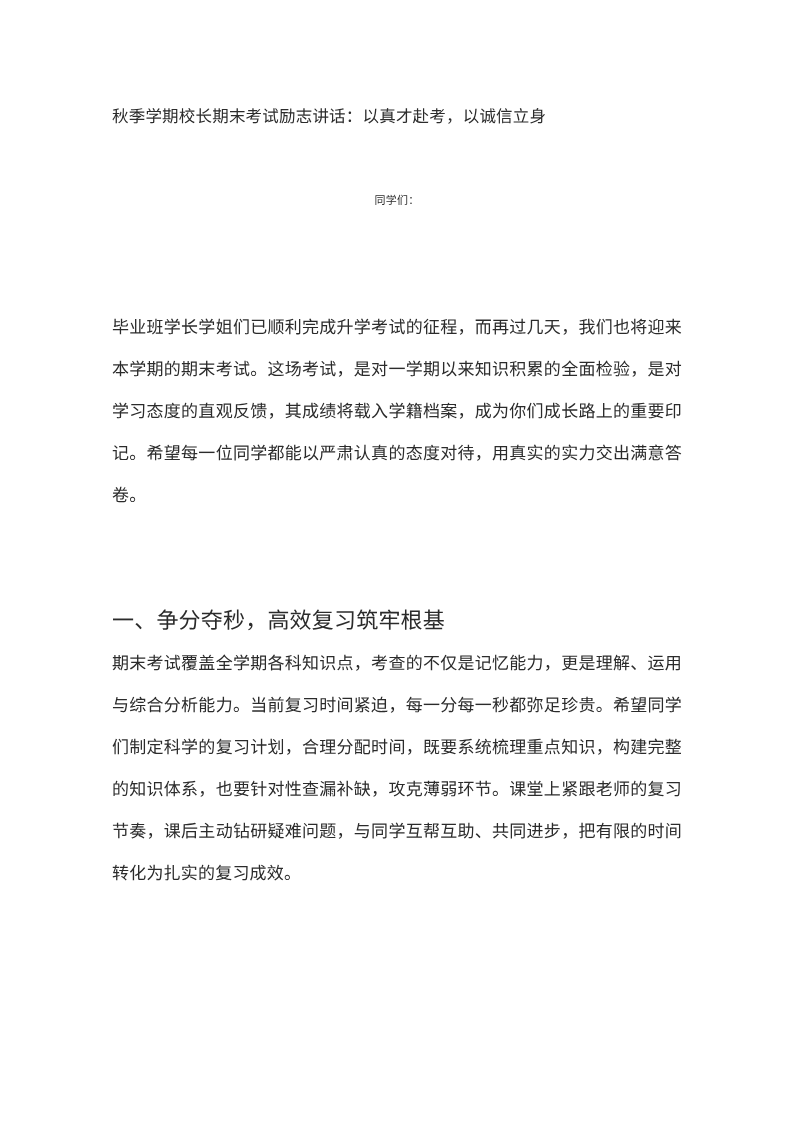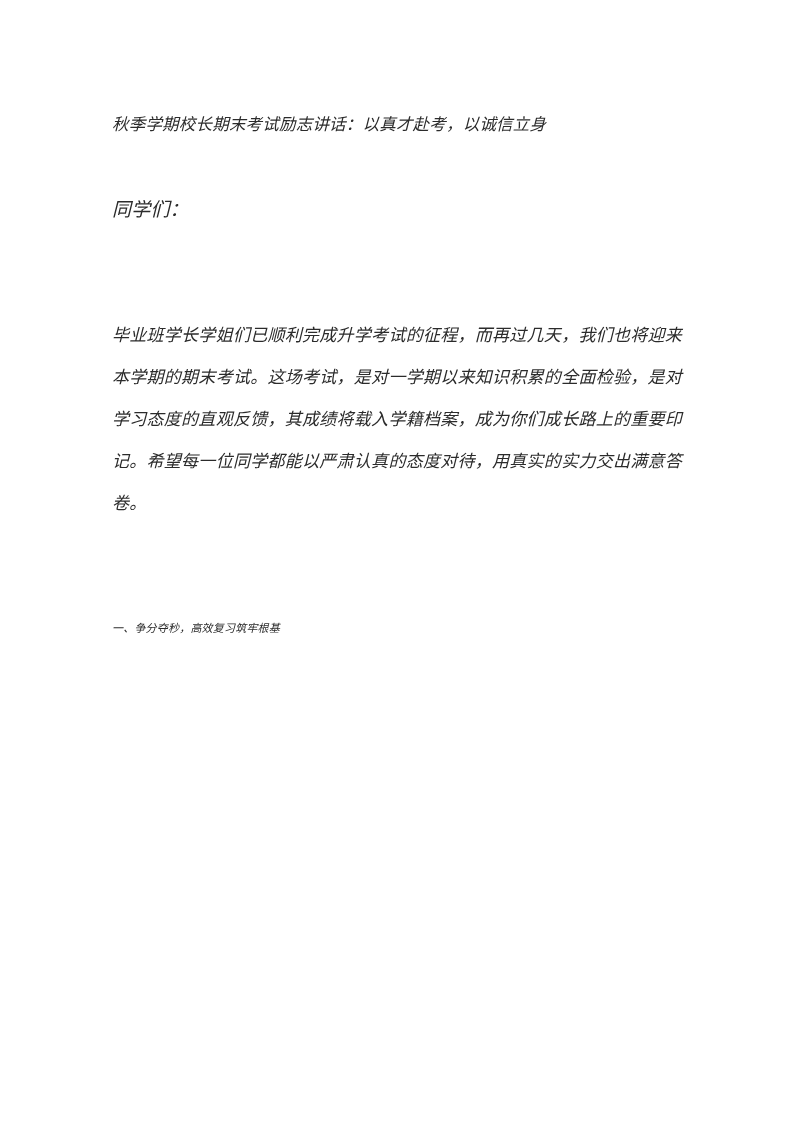--- a/index.html
+++ b/index.html
@@ -10,25 +10,24 @@
   }
   body {
     font-family: "DejaVu Serif", "Liberation Serif", serif;
     color: #2b2b2b;
     -webkit-font-smoothing: antialiased;
   }
   .page {
     position: relative;
     width: 793px;
     height: 1016px;
-    margin: 8px auto;
+    margin: 0 auto;
     background: #ffffff;
     overflow: hidden;
     box-sizing: border-box;
-    font-style: italic;
   }
   .doc-body {
     position: absolute;
     left: 112px;
     top: 96px;
     width: 570px;
   }
   
   .para {
     font-size: 17px;
@@ -42,29 +41,30 @@
   
   .title-line {
     font-size: 16.5px;
     line-height: 42px;
     letter-spacing: 0.2px;
     margin: 0;
     white-space: nowrap;
   }
   
   .short-line {
-    font-size: 19px;
+    font-size: 11px;
     line-height: 42px;
     letter-spacing: 0.2px;
     margin: 0;
     white-space: nowrap;
+    text-align: center;
   }
   
   .section-heading {
-    font-size: 11px;
+    font-size: 22px;
     line-height: 42px;
     letter-spacing: 0.2px;
     margin: 0;
     white-space: nowrap;
   }
   .gap-md { height: 42px; }
 </style>
 </head>
 <body>
 
@@ -84,15 +84,16 @@
 
     <p class="para">毕业班学长学姐们已顺利完成升学考试的征程，而再过几天，我们也将迎来本学期的期末考试。这场考试，是对一学期以来知识积累的全面检验，是对学习态度的直观反馈，其成绩将载入学籍档案，成为你们成长路上的重要印记。希望每一位同学都能以严肃认真的态度对待，用真实的实力交出满意答卷。</p>
 
     <div class="gap-md"></div>
 
 
     <div class="gap-md"></div>
 
     <p class="section-heading"> 一、争分夺秒，高效复习筑牢根基</p>
 
+    <p class="para">期末考试覆盖全学期各科知识点，考查的不仅是记忆能力，更是理解、运用与综合分析能力。当前复习时间紧迫，每一分每一秒都弥足珍贵。希望同学们制定科学的复习计划，合理分配时间，既要系统梳理重点知识，构建完整的知识体系，也要针对性查漏补缺，攻克薄弱环节。课堂上紧跟老师的复习节奏，课后主动钻研疑难问题，与同学互帮互助、共同进步，把有限的时间转化为扎实的复习成效。</p>
 
   </div>
 </div>
 
 </body></html>

